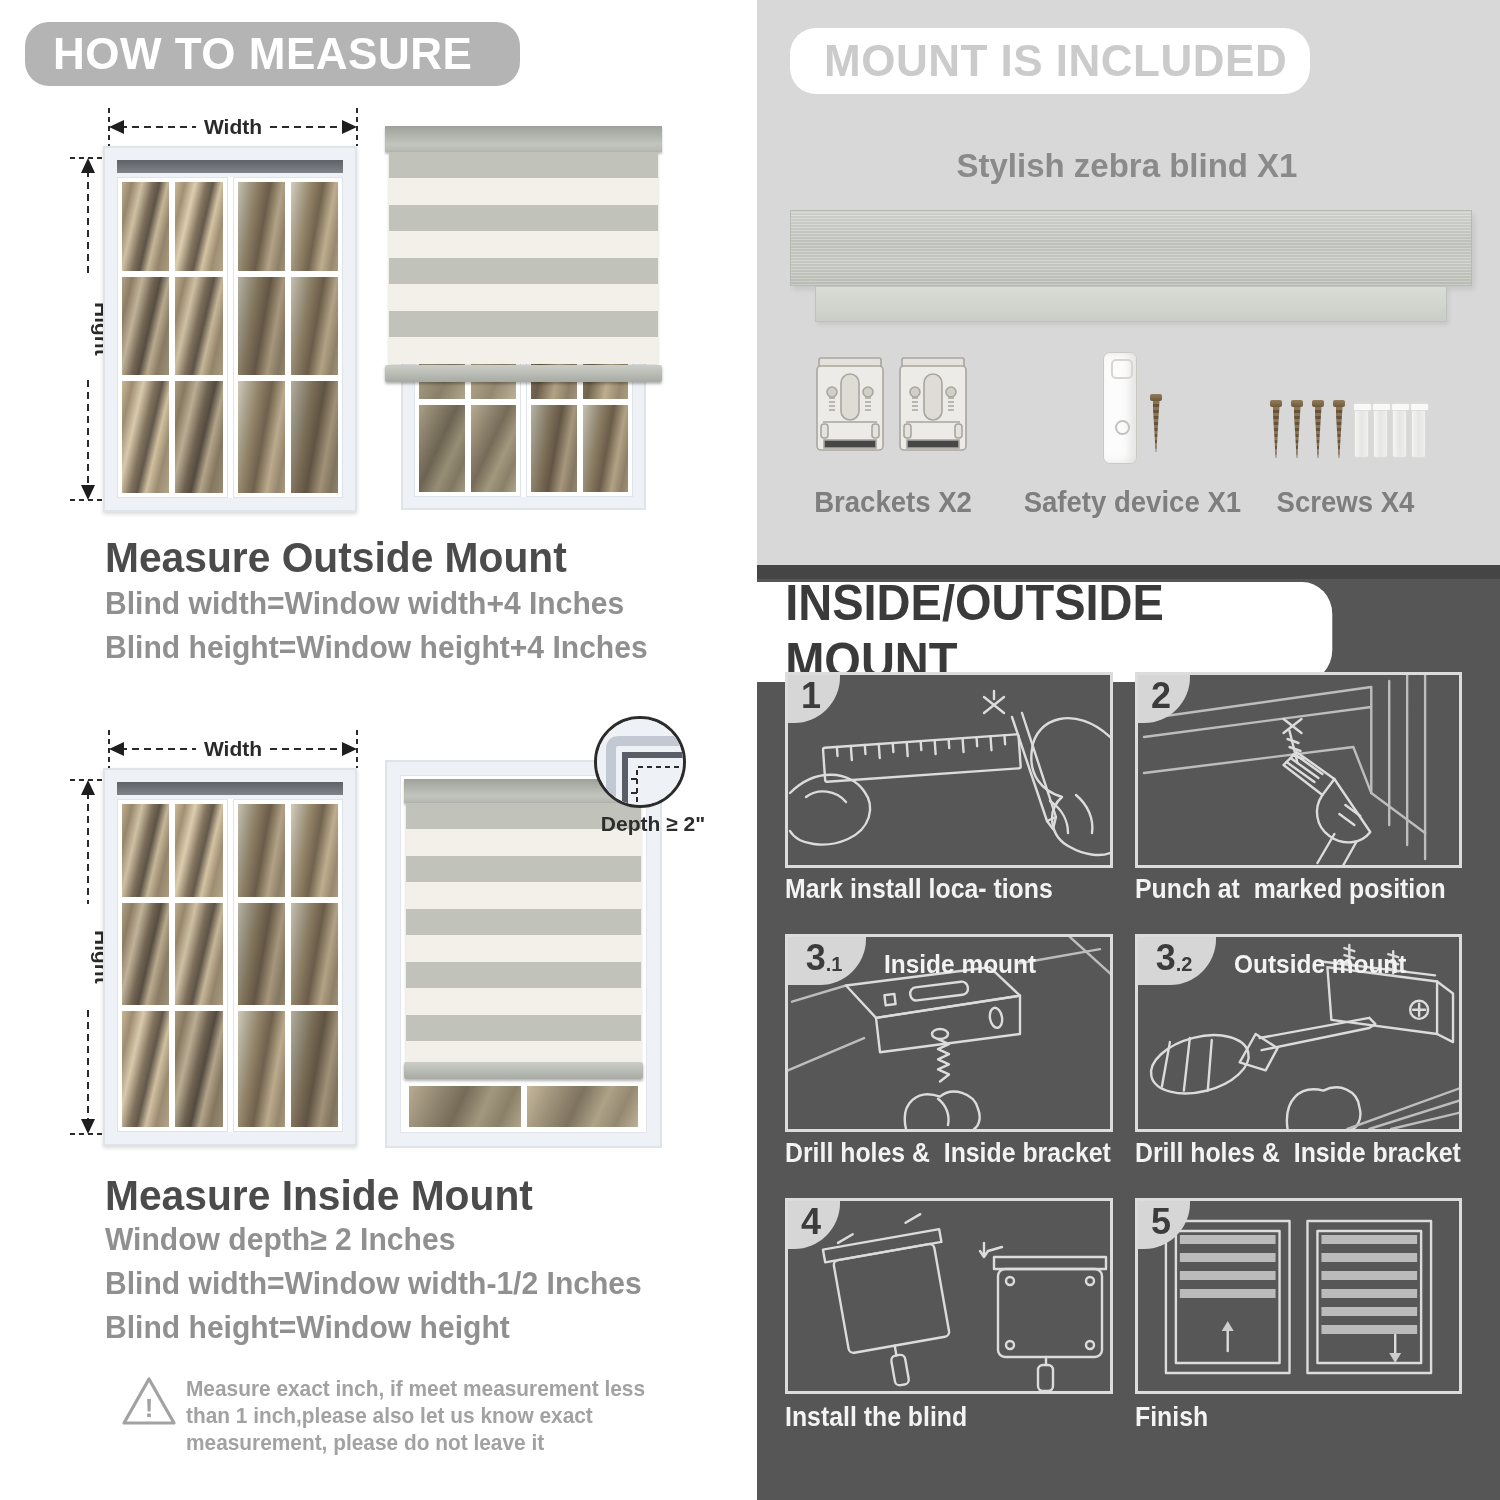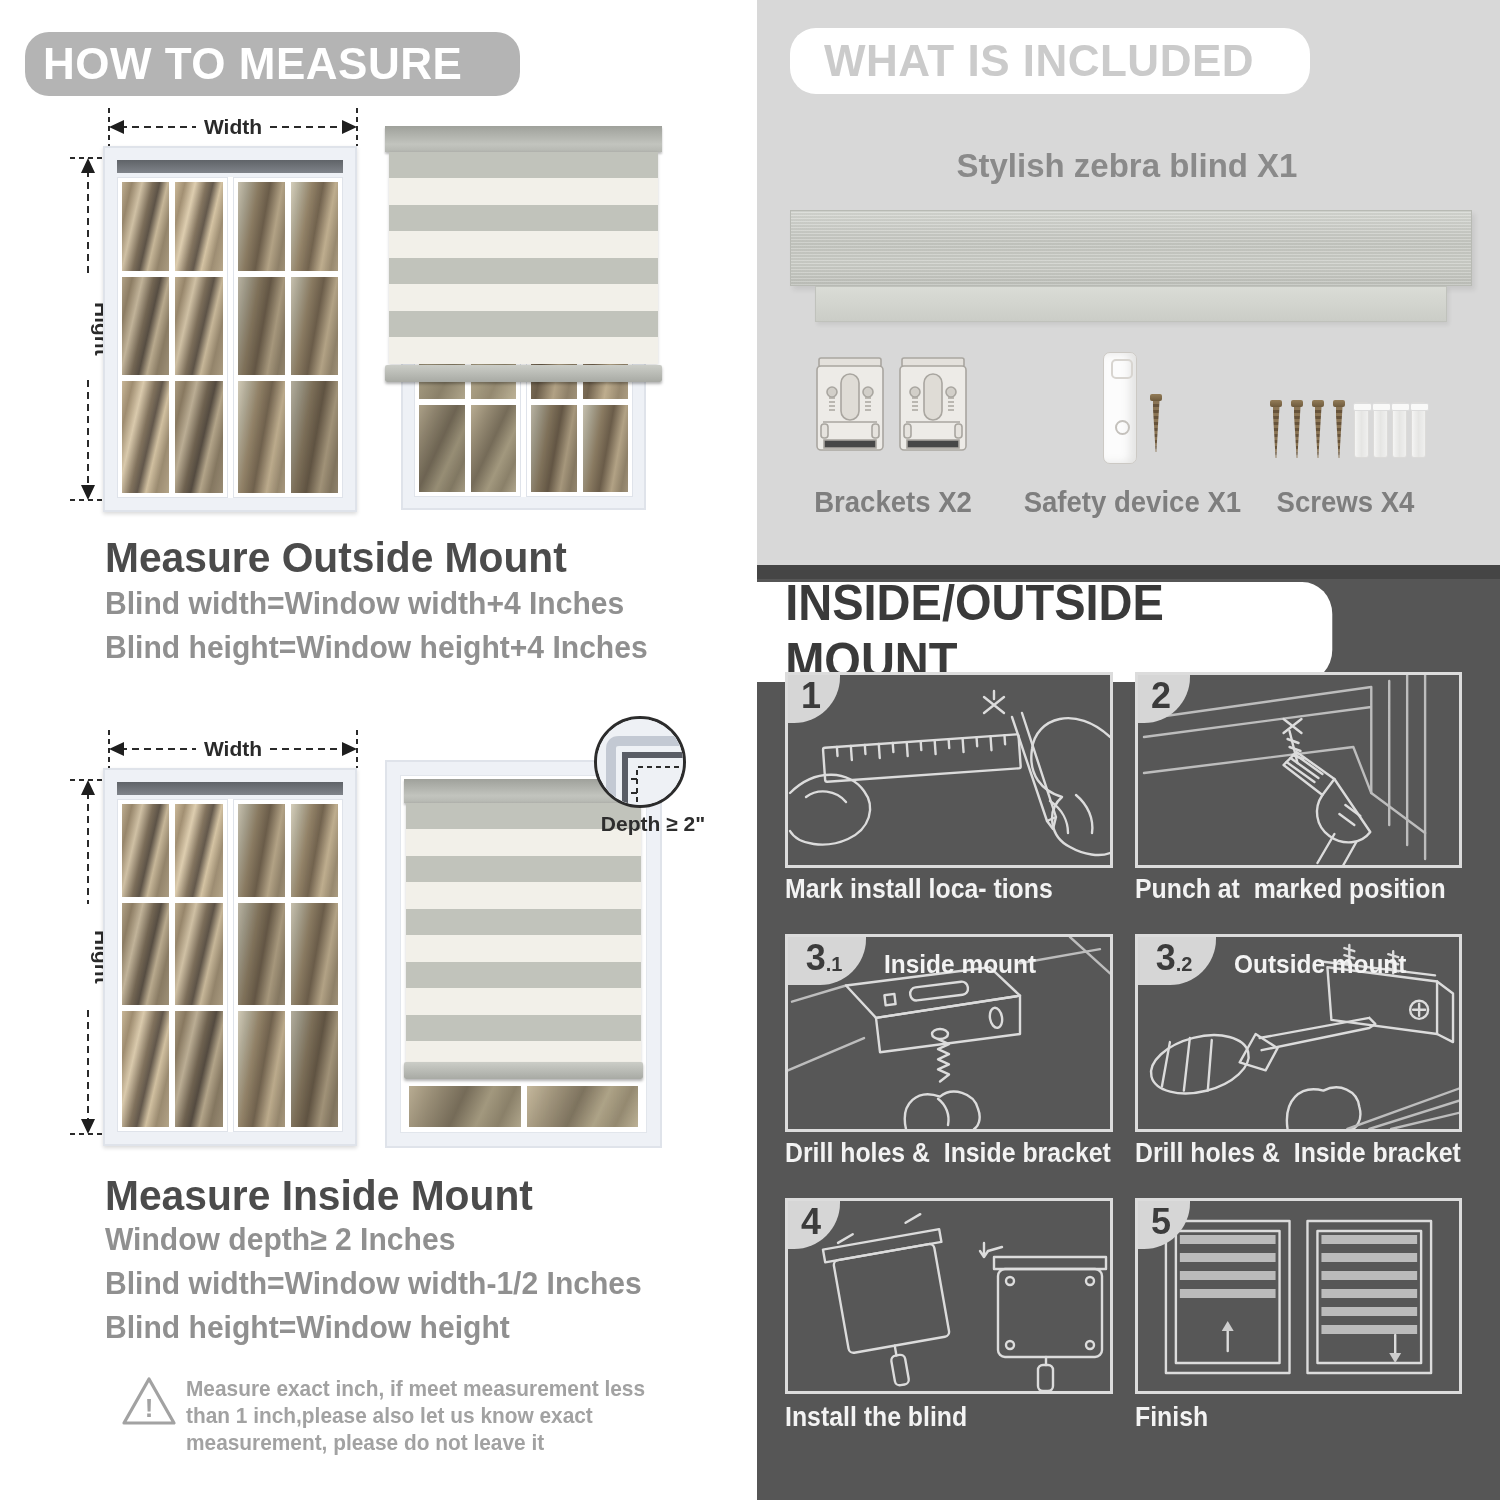--- a/index.html
+++ b/index.html
@@ -1,22 +1,22 @@
 <!DOCTYPE html>
 <html><head>
 <meta charset="utf-8">
 <style>
   * { margin:0; padding:0; box-sizing:border-box; }
   html,body { width:1500px; height:1500px; }
   body { position:relative; background:#ffffff; font-family:"Liberation Sans", sans-serif; font-weight:bold; overflow:hidden; }
   .abs { position:absolute; }
 
   
-  .hdr-left { left:25px; top:32px; width:495px; height:64px; background:#b4b4b4; border-radius:24px;
-              display:flex; align-items:center; padding-left:18px; color:#ffffff; font-size:44px; letter-spacing:.5px;
+  .hdr-left { left:25px; top:22px; width:495px; height:64px; background:#b4b4b4; border-radius:24px;
+              display:flex; align-items:center; padding-left:28px; color:#ffffff; font-size:44px; letter-spacing:.5px;
               transform-origin:left; }
   .hdr-right { left:790px; top:28px; width:520px; height:66px; background:#ffffff; border-radius:26px;
                display:flex; align-items:center; padding-left:34px; color:#cbcbcb; font-size:44px; letter-spacing:.5px; }
   .right-top-bg { left:757px; top:0; width:743px; height:565px; background:#d8d8d8; }
   .dark-bg { left:757px; top:565px; width:743px; height:935px; background:#565656; }
   .dark-top-strip { left:757px; top:565px; width:743px; height:14px; background:#454545; }
   .hdr-mount { left:757px; top:582px; width:612px; height:100px; background:#ffffff; border-radius:0 32px 32px 0;
                display:flex; align-items:center; padding-left:30px; color:#3a3a3a; font-size:50px;
                transform:scaleX(.94); transform-origin:left; }
 
@@ -260,21 +260,21 @@
 
 <svg class="abs" style="left:120px;top:1374px;" width="58" height="54" viewBox="0 0 58 54">
   <path d="M29,5 L54,49 H4 Z" stroke="#a2a2a2" stroke-width="3.2" fill="none" stroke-linejoin="round"></path>
   <text x="29" y="43" text-anchor="middle" font-size="26" font-weight="bold" fill="#a2a2a2">!</text>
 </svg>
 <div class="abs warn-line" style="left:186px;top:1377px;">Measure exact inch, if meet measurement less</div>
 <div class="abs warn-line" style="left:186px;top:1404px;">than 1 inch,please also let us know exact</div>
 <div class="abs warn-line" style="left:186px;top:1431px;">measurement, please do not leave it</div>
 
 <div class="abs hdr-right">
-  <span>WHAT IS INCLUDED</span>
+  <span>MOUNT IS INCLUDED</span>
 </div>
 
 <div class="abs prod-label" style="left:902px;top:146px;width:450px;">Stylish zebra blind X1</div>
 
 <div class="abs rail1" style="left:790px;top:210px;width:682px;height:76px;"></div>
 <div class="abs rail2" style="left:815px;top:286px;width:632px;height:36px;"></div>
 
 <svg class="abs bracket-svg" style="left:815px;top:356px;" width="152" height="102" viewBox="0 0 152 102">
   <g>
     <rect x="4" y="2" width="62" height="9" rx="2" fill="#e4e1dc"></rect>

